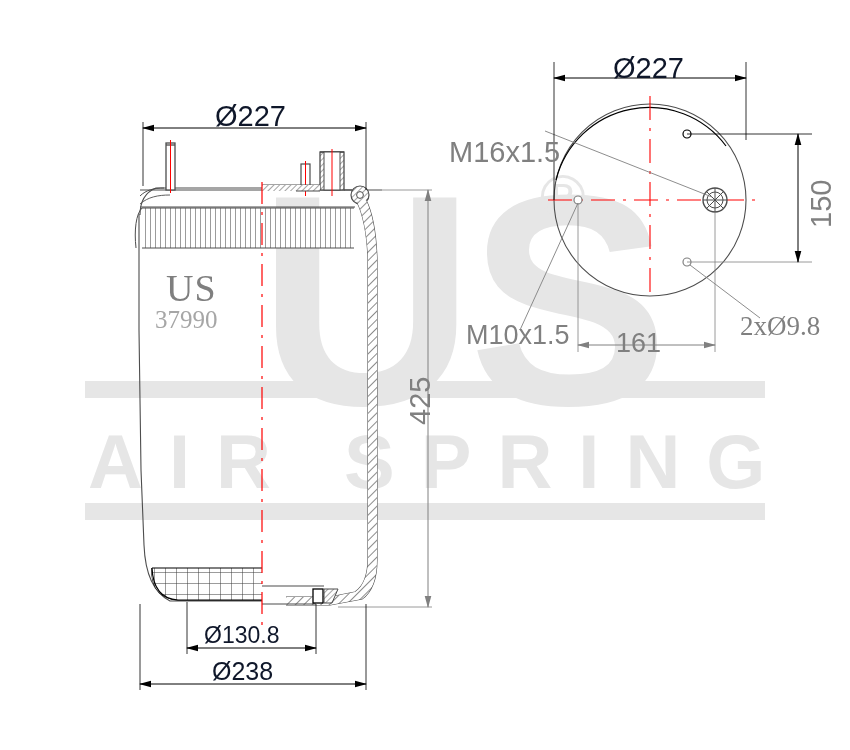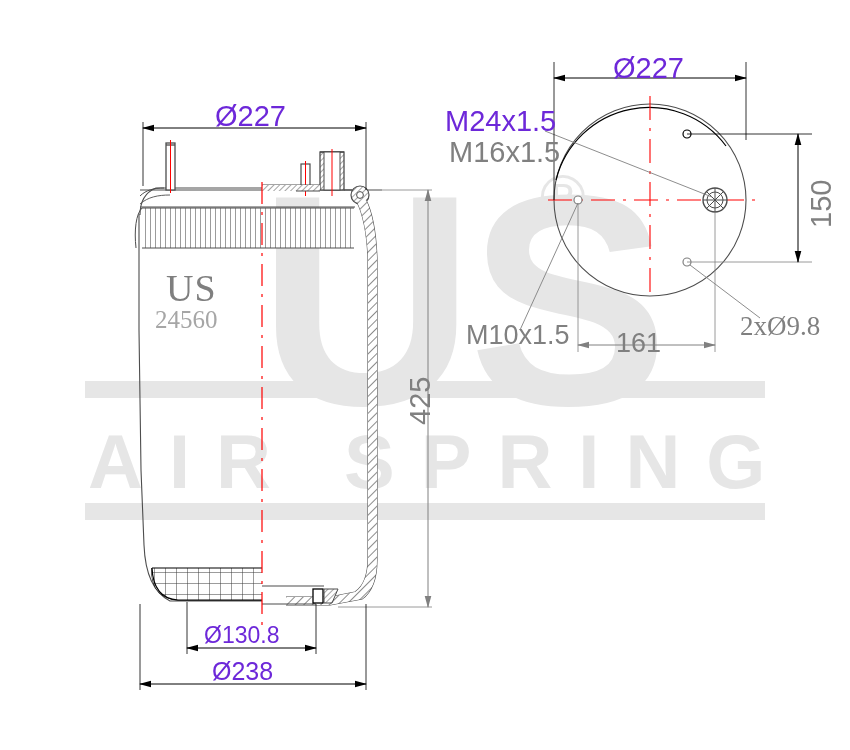--- a/index.html
+++ b/index.html
@@ -13,21 +13,21 @@
   .wm-band{position:absolute;background:#e6e6e6;}
   .wm-text{
     position:absolute;color:#e6e6e6;font-family:"Liberation Sans",sans-serif;
     font-weight:bold;user-select:none;white-space:nowrap;
   }
   .wm-us{font-size:300px;letter-spacing:-6px;line-height:1;}
   .wm-air{font-size:76px;letter-spacing:26px;line-height:1;text-align:right;}
   .wm-reg{font-size:62px;line-height:1;font-weight:normal;}
   .lbl{position:absolute;white-space:nowrap;user-select:none;
        font-family:"Liberation Sans",sans-serif;}
-  .lbl-blk{color:#6d28d9;}
+  .lbl-blk{color:#0f172a;}
   .lbl-gry{color:#808080;}
   .rot90{transform:rotate(-90deg);transform-origin:left top;}
   .prod-us{position:absolute;font-family:"Liberation Serif",serif;
            color:#7f7f7f;font-size:38px;line-height:1;letter-spacing:1px;}
   .prod-no{position:absolute;font-family:"Liberation Serif",serif;
            color:#a6a6a6;font-size:25px;line-height:1;}
 </style>
 </head>
 <body>
 
@@ -210,29 +210,28 @@
 
   <div class="lbl lbl-blk" style="left:215px;top:100px;font-size:29px;">Ø227</div>
 
   <div class="lbl lbl-gry rot90" style="left:404px;top:425px;font-size:29px;">425</div>
 
   <div class="lbl lbl-blk" style="left:204px;top:622px;font-size:23px;">Ø130.8</div>
 
   <div class="lbl lbl-blk" style="left:212px;top:657px;font-size:25px;">Ø238</div>
 
   <div class="prod-us" style="left:166px;top:269px;">US</div>
-  <div class="prod-no" style="left:155px;top:307px;">24560</div>
+  <div class="prod-no" style="left:155px;top:307px;">37990</div>
 
   <div class="lbl lbl-blk" style="left:613px;top:52px;font-size:29px;">Ø227</div>
 
   <div class="lbl lbl-gry rot90" style="left:805px;top:228px;font-size:29px;">150</div>
 
   <div class="lbl lbl-gry" style="left:616px;top:328px;font-size:27px;">161</div>
 
-  <div class="lbl lbl-blk" style="left:445px;top:105px;font-size:29px;">M24x1.5</div>
 
   <div class="lbl lbl-gry" style="left:449px;top:136px;font-size:29px;">M16x1.5</div>
 
   <div class="lbl lbl-gry" style="left:466px;top:320px;font-size:27px;">M10x1.5</div>
 
   <div class="lbl lbl-gry" style="left:740px;top:311px;font-size:27px;font-family:Liberation Serif, serif;">2xØ9.8</div>
 
 </div>
 
 </body></html>

